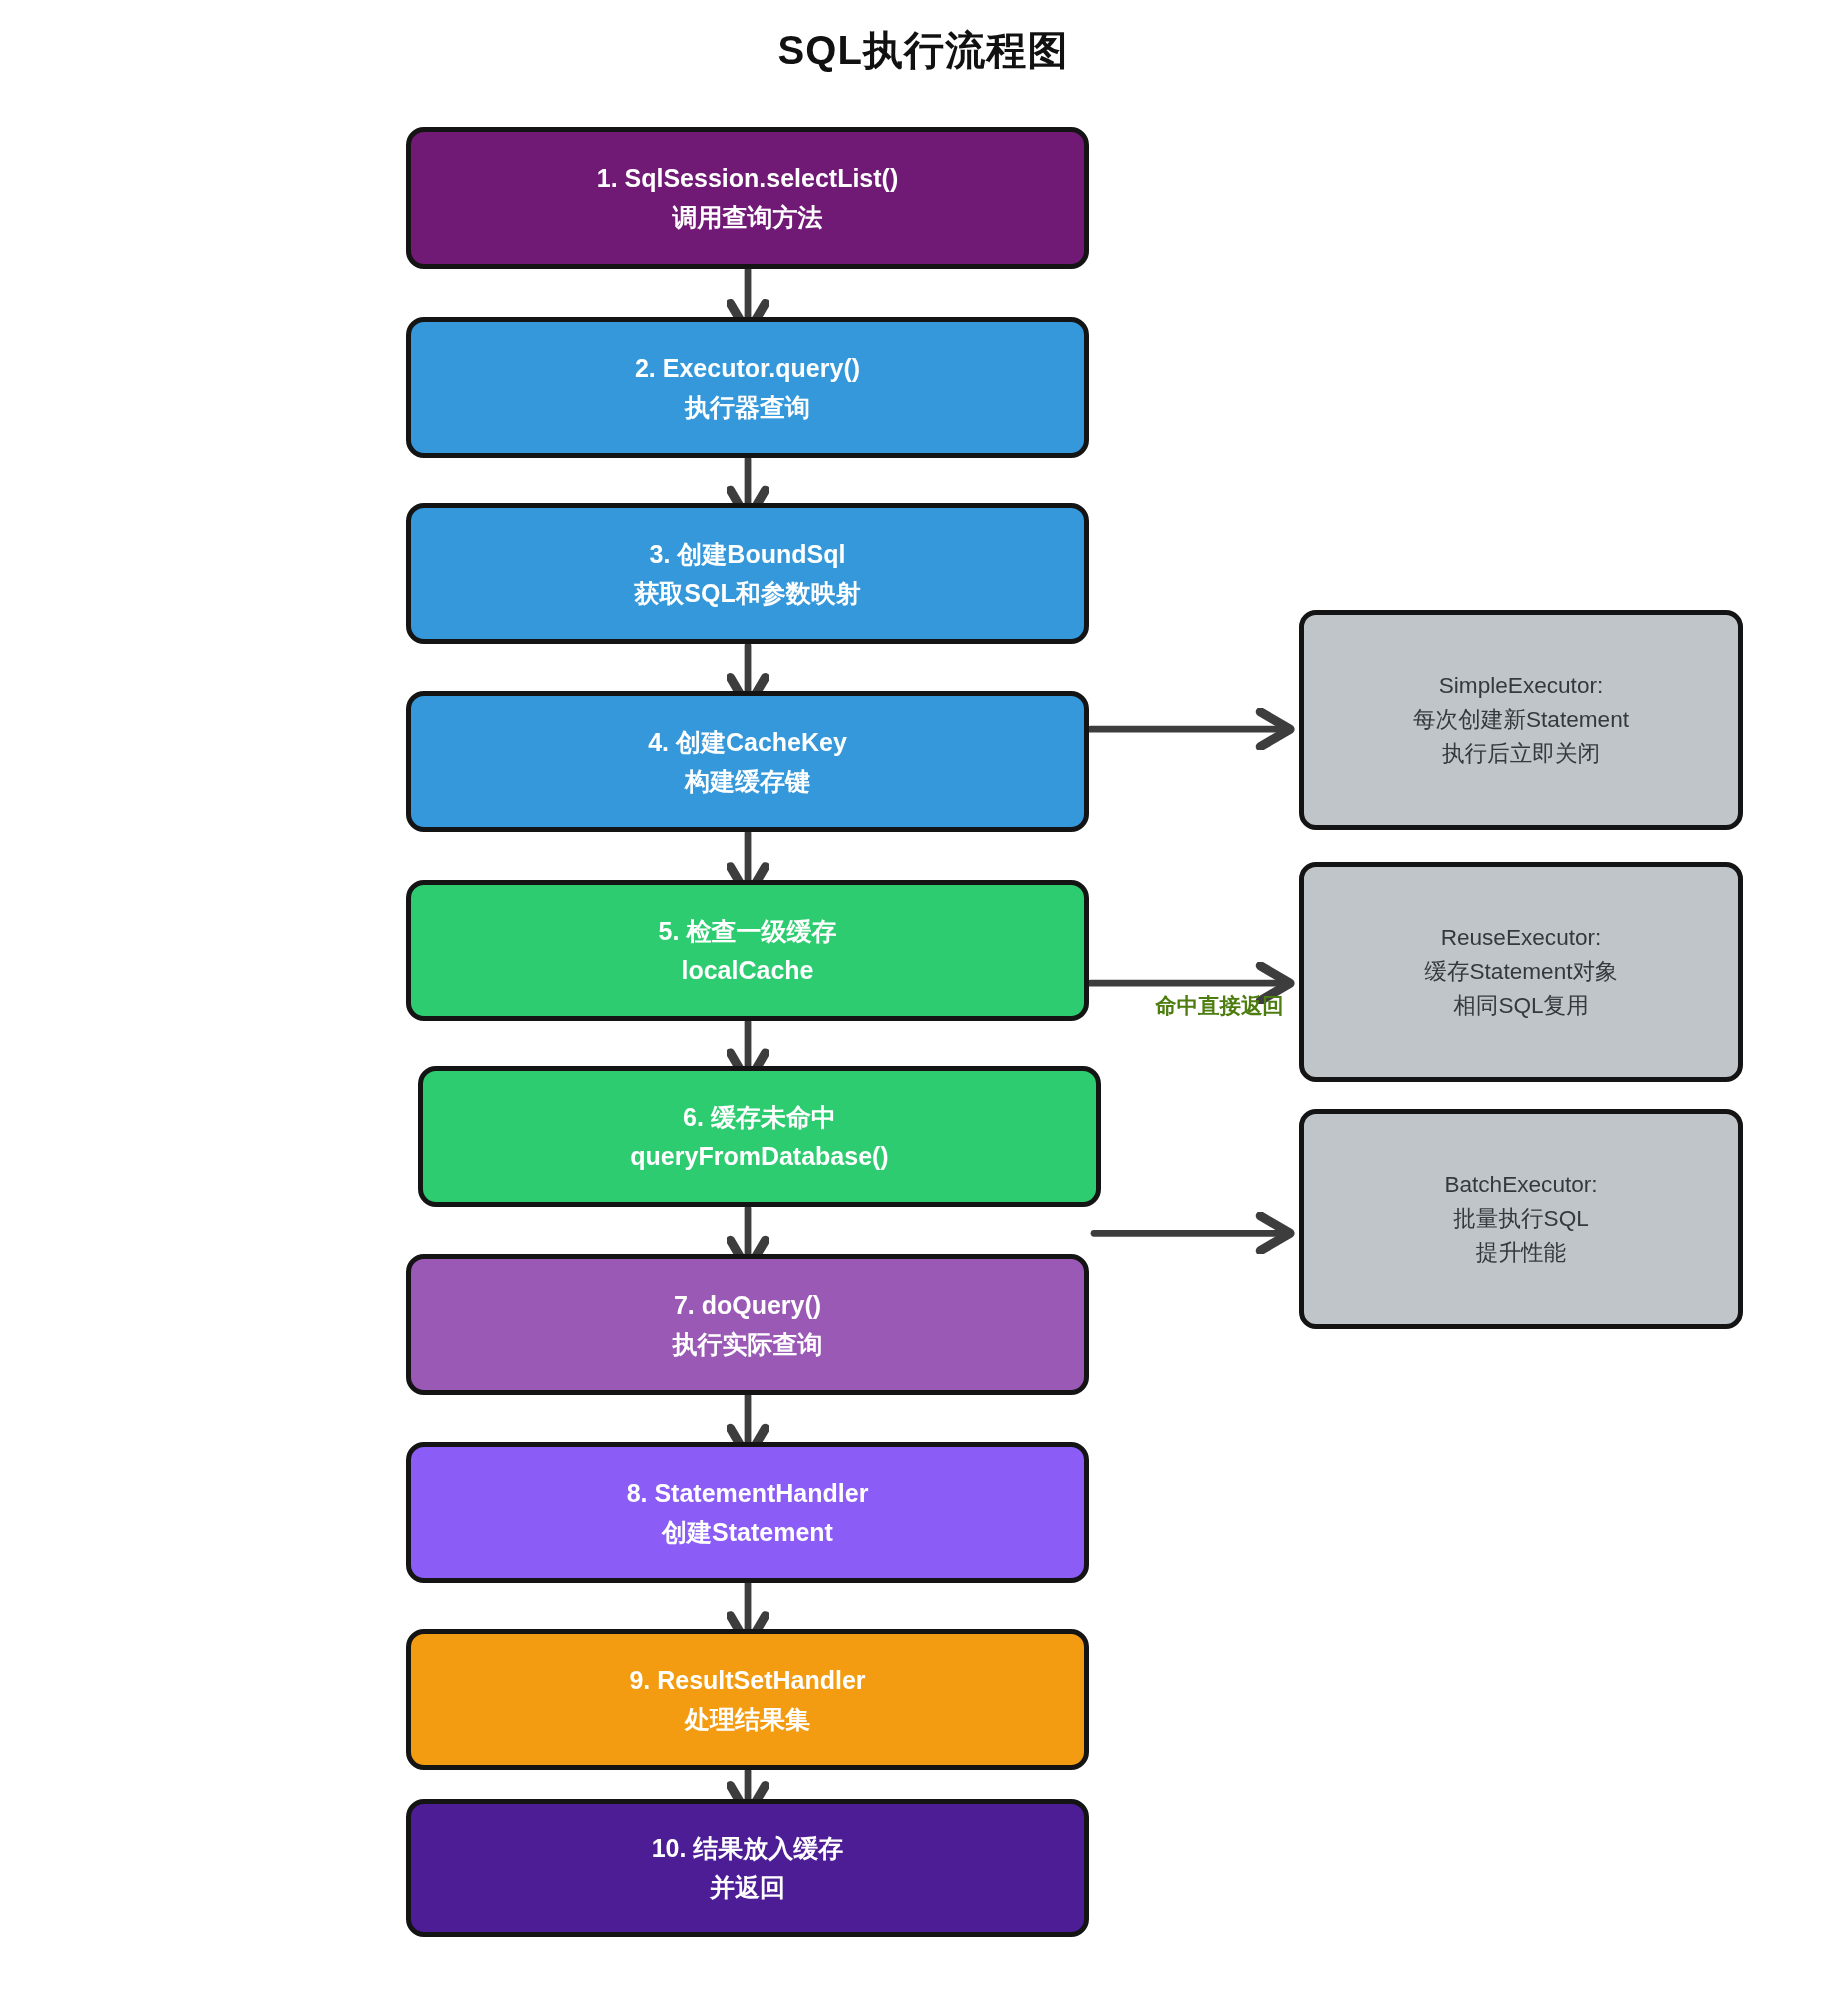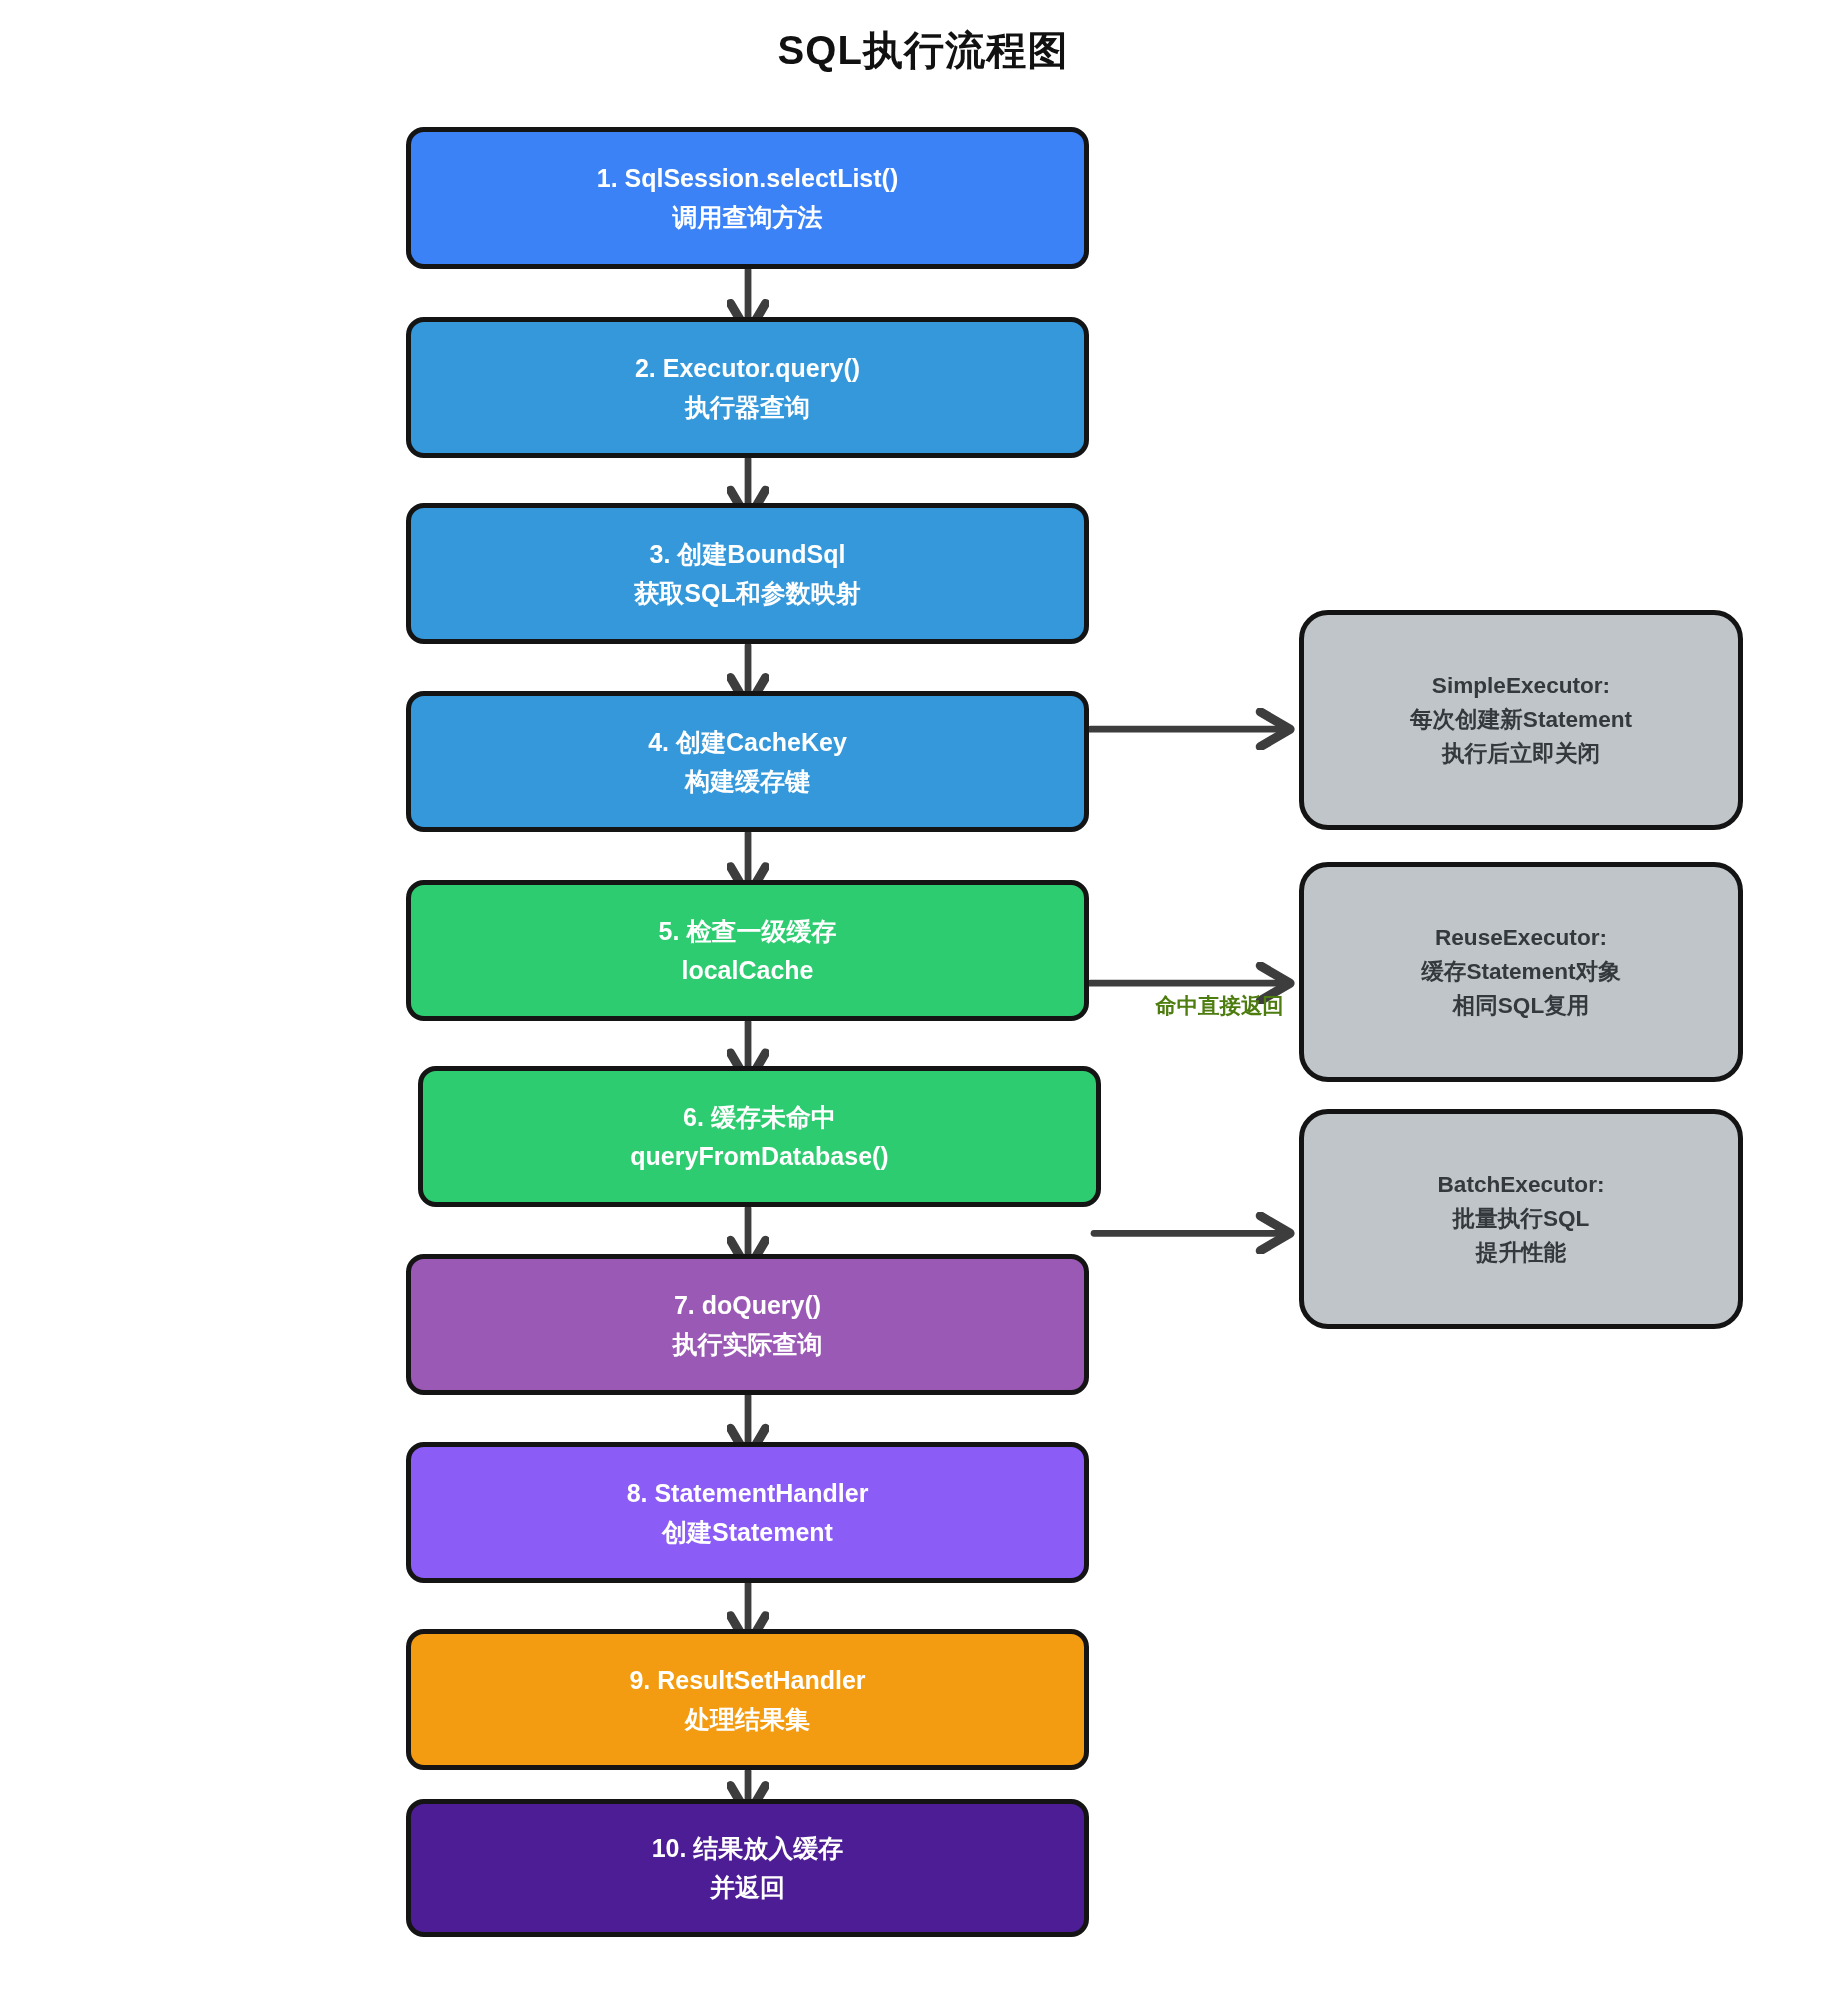--- a/index.html
+++ b/index.html
@@ -30,24 +30,24 @@
   .n4{top:691px;}
   .n5{top:880px;}
   .n6{top:1066px;}
   .n7{top:1254px;}
   .n8{top:1442px;}
   .n9{top:1629px;}
   .n10{top:1799px;height:138px;}
   .exec{
     position:absolute;left:1299px;width:444px;height:220px;
     box-sizing:border-box;
-    border:5.1px solid #141414;border-radius:29px;
+    border:5.1px solid #141414;border-radius:17px;
     background:#bfc5c9;
     display:flex;flex-direction:column;align-items:center;justify-content:center;
-    color:#34393d;font-weight:bold;font-size:22.6px;line-height:1.5;
+    color:#34393d;font-weight:normal;font-size:22.6px;line-height:1.5;
     text-align:center;
   }
   .e1{top:610px;}
   .e2{top:862px;}
   .e3{top:1109px;}
   .edge-label{
     position:absolute;left:1146px;top:991px;width:147px;
     text-align:center;
     font-size:21.4px;font-weight:bold;color:#4d7c0f;
   }
@@ -75,21 +75,21 @@
       <line x1="1325" y1="2141" x2="1325" y2="2241" marker-end="url(#ah)"></line>
       <line x1="1325" y1="2473" x2="1325" y2="2574" marker-end="url(#ah)"></line>
       <line x1="1325" y1="2806" x2="1325" y2="2906" marker-end="url(#ah)"></line>
       <line x1="1325" y1="3138" x2="1325" y2="3207" marker-end="url(#ah)"></line>
       <line x1="1932" y1="1292" x2="2276" y2="1292" marker-end="url(#ah)"></line>
       <line x1="1932" y1="1742" x2="2276" y2="1742" marker-end="url(#ah)"></line>
       <line x1="1938" y1="2185" x2="2276" y2="2185" marker-end="url(#ah)"></line>
     </g>
   </svg>
 
-  <div class="node n1" style="background-color: #3b82f6;">
+  <div class="node n1" style="background-color: #701a75;">
     <span>1. SqlSession.selectList()</span>
     <span>调用查询方法</span>
   </div>
   <div class="node n2" style="background-color: rgb(52, 152, 219);">
     <span>2. Executor.query()</span>
     <span>执行器查询</span>
   </div>
   <div class="node n3" style="background-color: rgb(52, 152, 219);">
     <span>3. 创建BoundSql</span>
     <span>获取SQL和参数映射</span>

